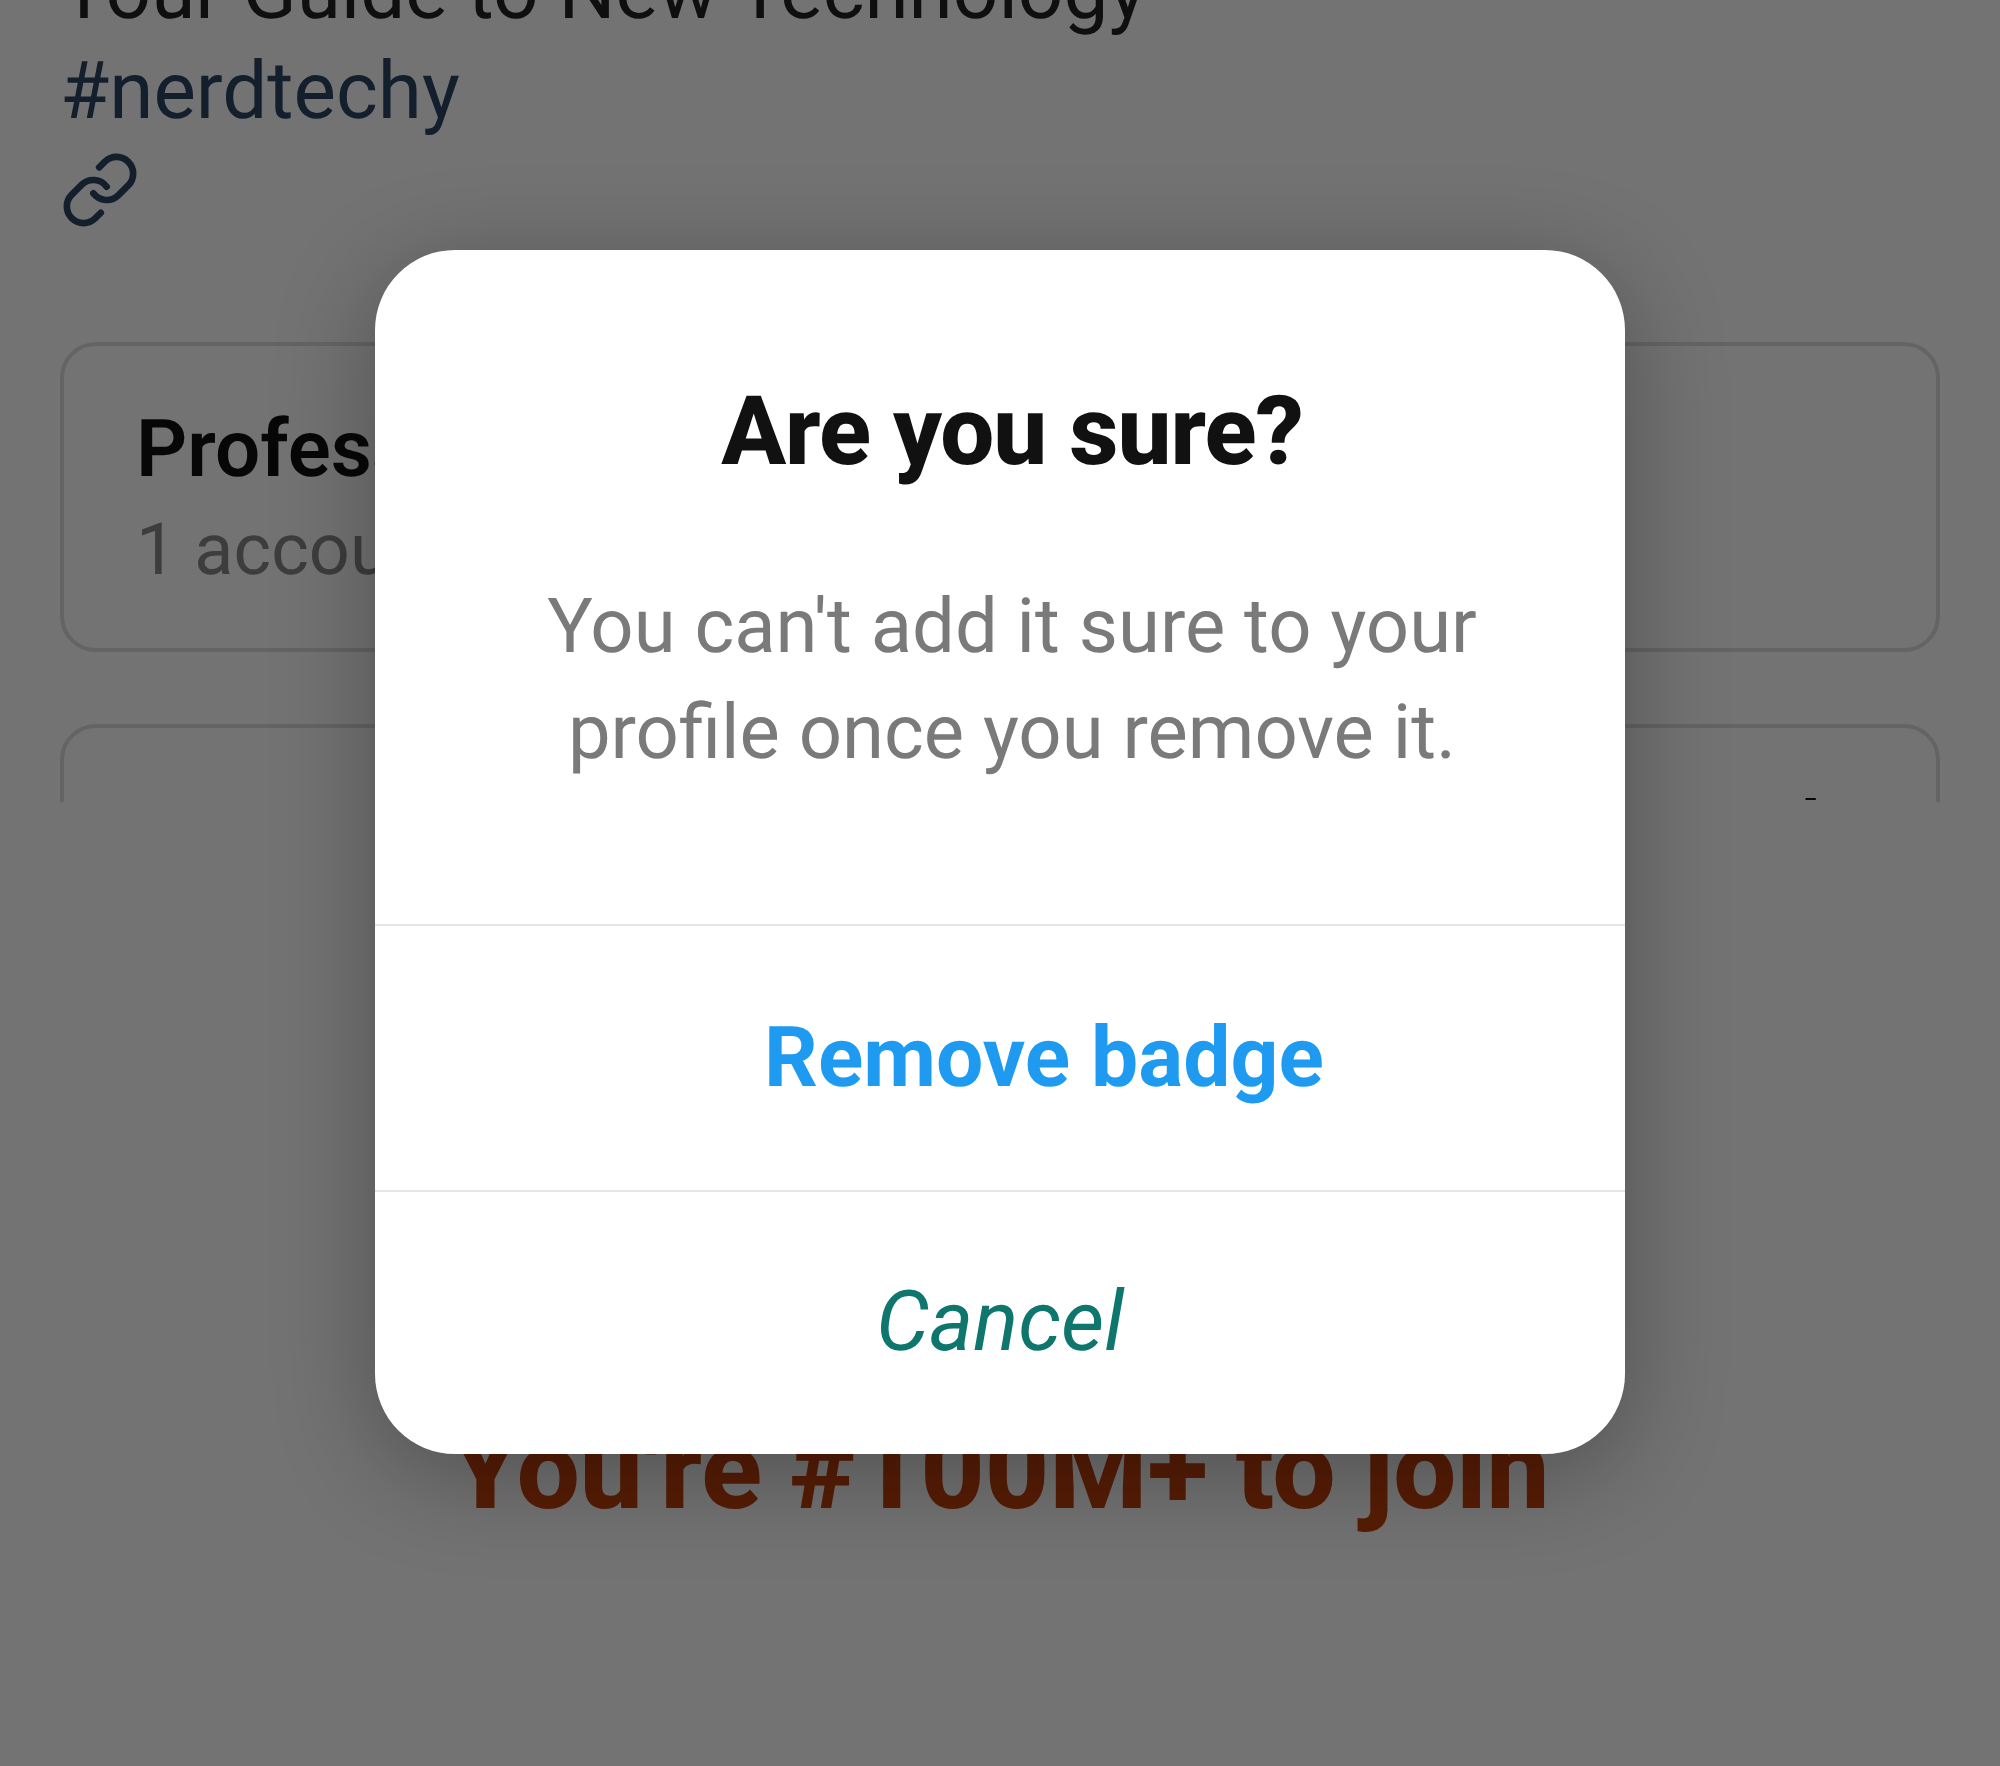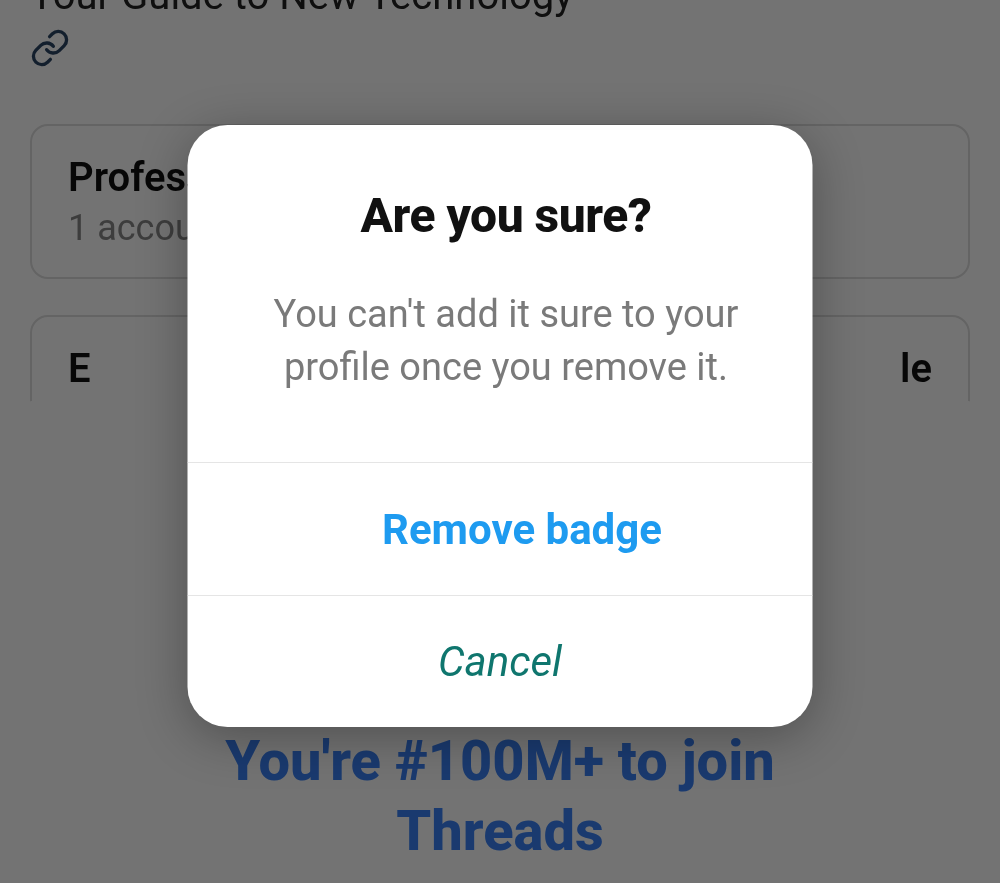--- a/index.html
+++ b/index.html
@@ -79,24 +79,23 @@
       background: #fff;
       border-radius: 40px 40px 0 0;
       display: flex;
       flex-direction: column;
       align-items: center;
       padding-top: 300px;
     }
     .bg-sheet-title {
       font-size: 56px;
       font-weight: 800;
-      color: #3b82f6;
+      color: #c2410c;
       text-align: center;
       line-height: 1.25;
-      margin-top: 26px;
     }
     .dim-overlay {
       position: absolute;
       inset: 0;
       background: rgba(0,0,0,0.55);
     }
     .dialog {
       position: absolute;
       left: 50%;
       top: 125px;
@@ -148,20 +147,21 @@
       color: #0f766e;
       font-weight: 400;
       font-style: italic;
     }
   </style>
 </head>
 <body>
 
 <div class="background">
   <div class="bg-bio">Your Guide to New Technology</div>
+  <div class="bg-hashtag">#nerdtechy</div>
   <div class="bg-link-row">
     <span class="icon">
       <svg viewBox="0 0 24 24" fill="none" stroke-width="2" stroke-linecap="round" stroke-linejoin="round">
         <path d="M10 13a5 5 0 0 0 7.54.54l3-3a5 5 0 0 0-7.07-7.07l-1.72 1.71"></path>
         <path d="M14 11a5 5 0 0 0-7.54-.54l-3 3a5 5 0 0 0 7.07 7.07l1.71-1.71"></path>
       </svg>
     </span>
   </div>
 
   <div class="bg-card">
@@ -170,21 +170,20 @@
   </div>
 
   <div class="bg-button-row" style="display:flex;justify-content:space-between;">
     <span>E</span>
     <span>le</span>
   </div>
 
   <div class="bg-sheet">
     <div class="bg-sheet-title">
       <span>You're #100M+ to join</span><br>
-      <span>Threads</span>
     </div>
   </div>
 </div>
 
 <div class="dim-overlay"></div>
 
 <div class="dialog">
   <div class="dialog-body">
     <div class="dialog-title">Are you sure?</div>
     <div class="dialog-message">You can't add it sure to your profile once you remove it.</div>

